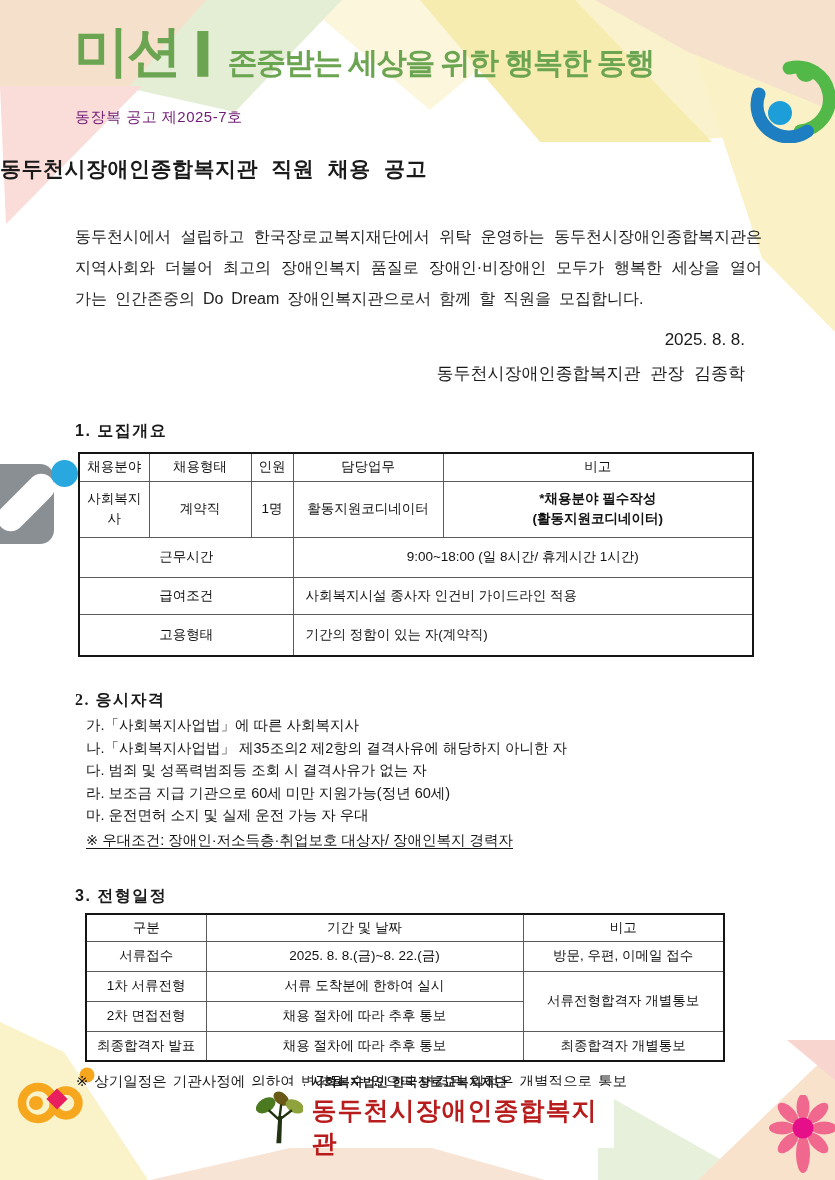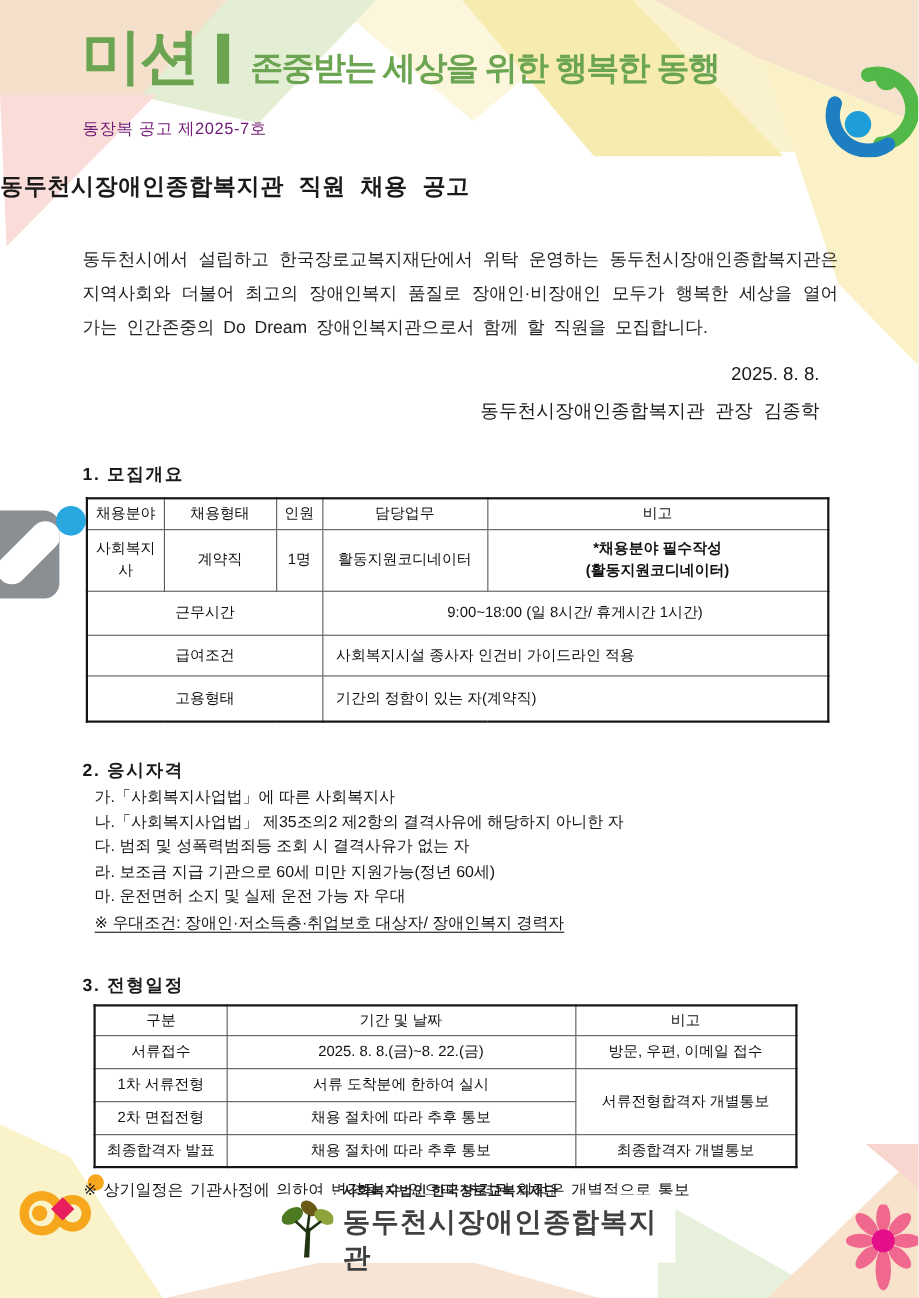--- a/index.html
+++ b/index.html
@@ -21,42 +21,42 @@
 
   .title{position:absolute;left:0;top:155px;width:835px;text-align:left;font-size:21px;
     font-weight:bold;word-spacing:7px;letter-spacing:0.5px;margin:0;z-index:2;}
   .intro{position:absolute;left:75px;top:221px;width:687px;font-size:16px;line-height:31px;
     text-align:justify;word-spacing:3.5px;color:#222;margin:0;z-index:2;}
   .date-line{position:absolute;right:90px;top:330px;font-size:17px;z-index:2;}
   .signature-line{position:absolute;right:90px;top:362px;font-size:17px;word-spacing:5px;z-index:2;}
 
   .sec-heading{position:absolute;left:75px;font-size:16px;font-weight:600;letter-spacing:1.5px;margin:0;z-index:2;}
   #h-recruit{top:421px;}
-  #h-qual{top:690px;}
+  #h-qual{top:690px;font-family:Liberation Serif, serif;}
   #h-sched{top:886px;}
 
   table{border-collapse:collapse;table-layout:fixed;position:absolute;z-index:2;background:transparent;
     border:2px solid #151515;}
   th,td{border:1px solid #5a5a5a;font-size:13.5px;font-weight:normal;text-align:center;
     padding:2px 5px;color:#111;line-height:1.45;}
   .t1{left:78px;top:452px;width:674px;}
   .t2{left:85px;top:913px;width:638px;}
   td.left{text-align:left;padding-left:12px;}
   .bold{font-weight:bold;}
 
   .qual-list{position:absolute;left:86px;top:714px;font-size:14.5px;line-height:22.5px;z-index:2;color:#161616;}
   .qual-note{margin-top:2px;text-decoration:underline;text-underline-offset:3px;}
 
   .sched-note{position:absolute;left:76px;top:1072px;font-size:14.5px;word-spacing:2px;z-index:3;color:#161616;}
 
   .footer-logo{position:absolute;left:250px;top:1086px;width:364px;height:62px;background:#ffffff;
     display:flex;align-items:center;gap:9px;padding-left:6px;box-sizing:border-box;z-index:3;}
   .footer-texts{display:flex;flex-direction:column;}
   .org-parent{font-size:12.5px;font-weight:bold;letter-spacing:0.3px;margin-bottom:3px;color:#1c1c1c;}
-  .org-name{font-size:25px;font-weight:bold;letter-spacing:1px;color:#404040;}
+  .org-name{font-size:25px;font-weight:bold;letter-spacing:1px;color:#b91c1c;}
 
   
   .stylus-box{position:absolute;left:-26px;top:464px;width:80px;height:80px;background:#8a8f94;
     border-radius:14px;overflow:hidden;z-index:1;}
   .stylus-pill{position:absolute;left:17px;top:25px;width:70px;height:27px;background:#ffffff;
     border-radius:14px;transform:rotate(-45deg);}
   .stylus-dot{position:absolute;left:51px;top:460px;width:27px;height:27px;border-radius:50%;
     background:#29a8e0;z-index:1;}
 
   .abs-svg{position:absolute;z-index:1;}

